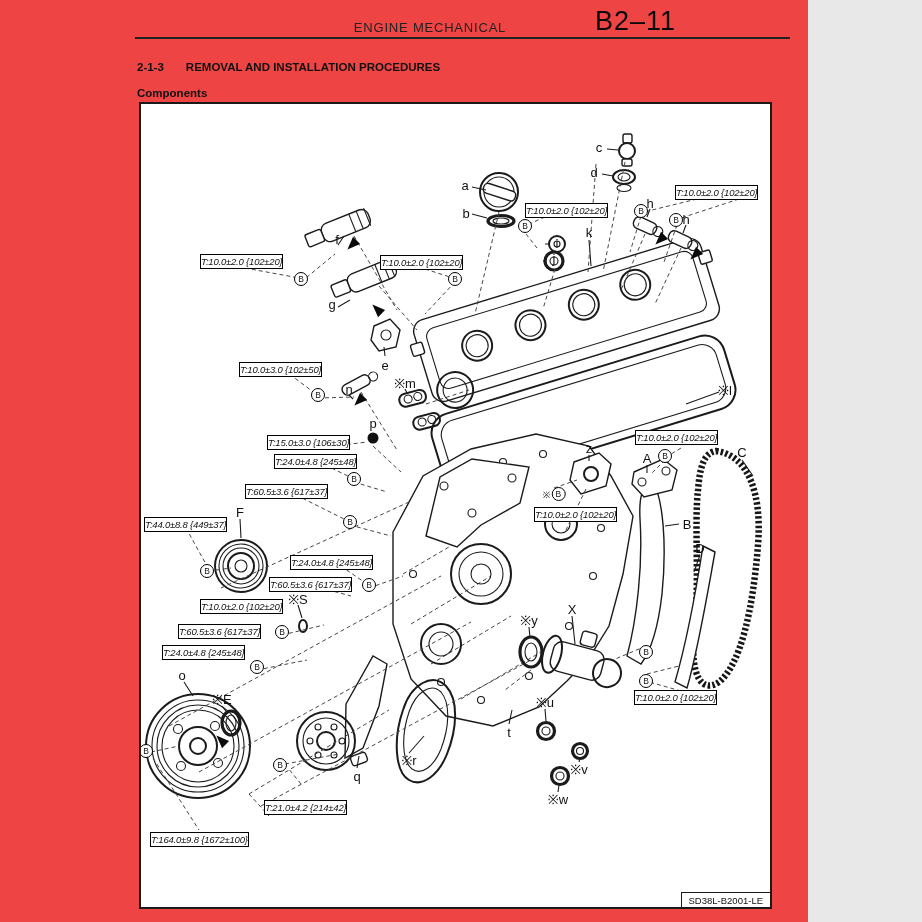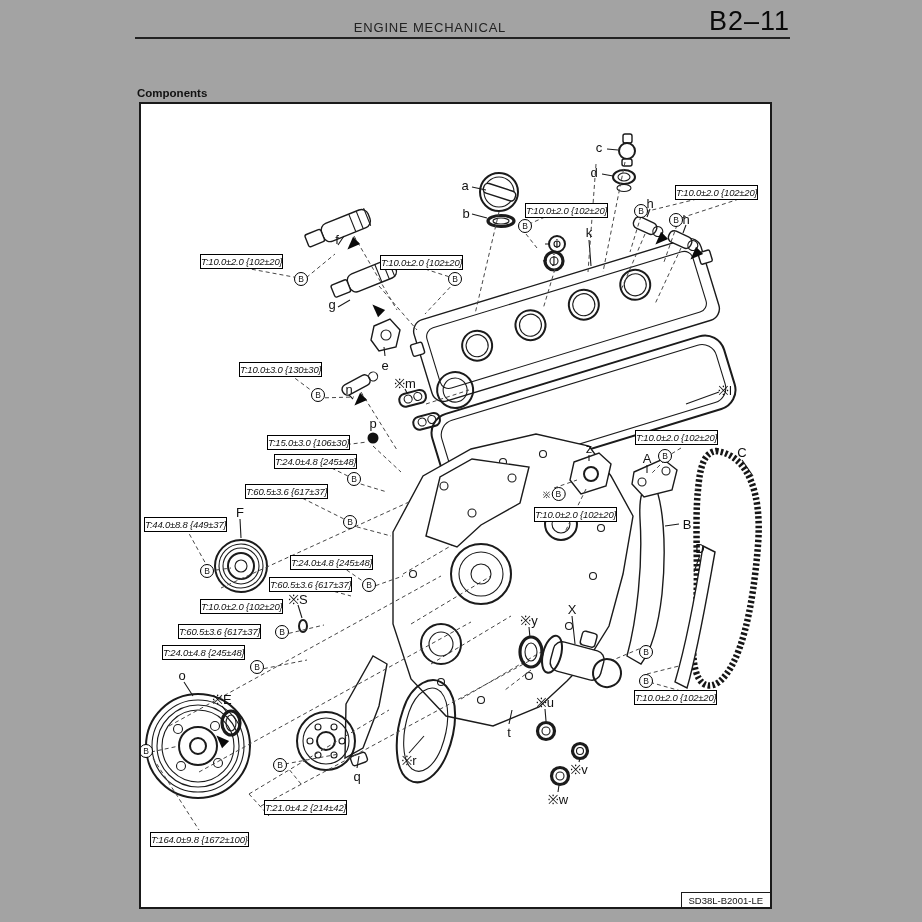--- a/index.html
+++ b/index.html
@@ -1,16 +1,16 @@
 <!DOCTYPE html>
 <html><head>
 <meta charset="utf-8">
 <style>
   html,body{margin:0;padding:0;background:#e8e8e8;}
-  .page{position:relative;width:922px;height:922px;background:#a3a3a3;
+  .page{position:relative;width:808px;height:922px;background:#ef4444;
         font-family:"Liberation Sans", sans-serif;color:#111;overflow:hidden;}
   .hdr-title{position:absolute;top:20px;left:300px;width:260px;text-align:center;
              font-size:13px;letter-spacing:0.8px;color:#222;}
   .hdr-page{position:absolute;top:6px;right:132px;font-size:27px;font-weight:normal;
             letter-spacing:1px;color:#0a0a0a;}
   .hdr-rule{position:absolute;top:37px;left:135px;width:655px;height:2px;background:#222;}
   .section-row{position:absolute;top:61px;left:137px;font-size:11.5px;font-weight:bold;}
   .section-num{display:inline-block;margin-right:22px;}
   .fig-caption{position:absolute;top:87px;left:137px;font-size:11.5px;font-weight:bold;}
   .figure-box{position:absolute;top:102px;left:139px;width:629px;height:803px;
@@ -41,20 +41,23 @@
   .chain{fill:none;stroke:#161616;stroke-width:6.5;stroke-dasharray:2.5 2.2;}
 </style>
 </head>
 <body>
 
 <div class="page">
   <div class="hdr-title">ENGINE MECHANICAL</div>
   <div class="hdr-page">B2–11</div>
   <div class="hdr-rule"></div>
 
+  <div class="section-row">
+    <span class="section-num">2-1-3</span><span>REMOVAL AND INSTALLATION PROCEDURES</span>
+  </div>
 
   <div class="fig-caption">Components</div>
 
   <div class="figure-box">
     <div class="figure-canvas">
 
       <svg class="art" width="629" height="803" viewBox="0 0 629 803" xmlns="http://www.w3.org/2000/svg">
 
         <g transform="rotate(-17 420 215)">
           <rect class="fw" x="275" y="175" width="300" height="85" rx="12"></rect>
@@ -223,21 +226,21 @@
         <path class="ln1" d="M331,83 L345,86 M331,110 L346,114 M466,45 L477,46 M461,70 L472,72 M448,136 L450,162 M404,140 L409,140 M402,157 L406,156 M244,252 L243,243 M538,420 L524,422 M601,356 L612,372 M559,451 L553,468 M506,361 L506,369 M448,351 L448,357 M431,512 L434,540 M368,620 L371,606 M216,664 L218,652 M43,578 L52,592 M99,415 L100,434 M197,141 L203,132 M197,203 L209,196 M509,105 L506,113 M545,121 L542,129 M578,288 L545,300 M157,501 L161,514 M264,285 L266,289 M388,523 L389,534 M404,605 L405,617 M438,658 L439,654 M417,688 L418,681 M268,649 L283,632 M81,602 L87,610 M208,291 L212,295"></path>
 
         <path class="dl" d="M358,108 L334,210 M455,60 L447,168 M484,58 L462,168 M414,165 L402,205 M504,130 L480,186 M540,144 L514,200 M213,132 L256,206 M238,182 L276,226 M220,288 L256,346 M232,342 L260,368 M285,300 L328,286 M68,467 L90,464 M45,424 L66,462 M10,648 L38,642 M12,654 L58,726 M144,660 L198,650 M160,680 L147,664 M28,622 L300,472 M58,668 L330,518 M120,702 L390,556 M80,484 L268,398 M445,385 L424,428 M524,356 L510,370 M540,344 L527,352 M413,384 L436,376 M505,542 L472,556 M506,570 L538,562 M390,566 L364,586 M160,178 L194,150 M314,178 L284,210 M177,294 L213,293 M213,378 L246,388 M209,421 L250,432 M228,484 L262,472 M141,531 L183,521 M116,566 L166,556 M500,112 L489,148 M536,121 L523,158 M108,690 L248,606 M108,690 L128,712 M385,130 L396,144 M556,95 L503,108 M598,95 L537,115 M404,113 L386,121 M104,164 L158,174 M284,165 L312,174 M143,266 L175,290 M171,345 L226,338 M178,358 L211,374 M149,388 L207,417 M194,458 L226,480 M173,482 L210,492 M540,587 L508,578"></path>
       </svg>
 
       <span class="fig-code">SD38L-B2001-LE</span>
     <div class="torque-box" style="left: 534px; top: 81px;">T:10.0±2.0 {102±20}</div>
         <div class="torque-box" style="left: 384px; top: 99px;">T:10.0±2.0 {102±20}</div>
         <div class="torque-box" style="left: 59px; top: 150px;">T:10.0±2.0 {102±20}</div>
         <div class="torque-box" style="left: 239px; top: 151px;">T:10.0±2.0 {102±20}</div>
-        <div class="torque-box" style="left: 98px; top: 258px;">T:10.0±3.0 {130±30}</div>
+        <div class="torque-box" style="left: 98px; top: 258px;">T:10.0±3.0 {102±50}</div>
         <div class="torque-box" style="left: 126px; top: 331px;">T:15.0±3.0 {106±30}</div>
         <div class="torque-box" style="left: 133px; top: 350px;">T:24.0±4.8 {245±48}</div>
         <div class="torque-box" style="left: 104px; top: 380px;">T:60.5±3.6 {617±37}</div>
         <div class="torque-box" style="left: 3px; top: 413px;">T:44.0±8.8 {449±37}</div>
         <div class="torque-box" style="left: 149px; top: 451px;">T:24.0±4.8 {245±48}</div>
         <div class="torque-box" style="left: 128px; top: 473px;">T:60.5±3.6 {617±37}</div>
         <div class="torque-box" style="left: 59px; top: 495px;">T:10.0±2.0 {102±20}</div>
         <div class="torque-box" style="left: 37px; top: 520px;">T:60.5±3.6 {617±37}</div>
         <div class="torque-box" style="left: 21px; top: 541px;">T:24.0±4.8 {245±48}</div>
         <div class="torque-box" style="left: 494px; top: 326px;">T:10.0±2.0 {102±20}</div>

